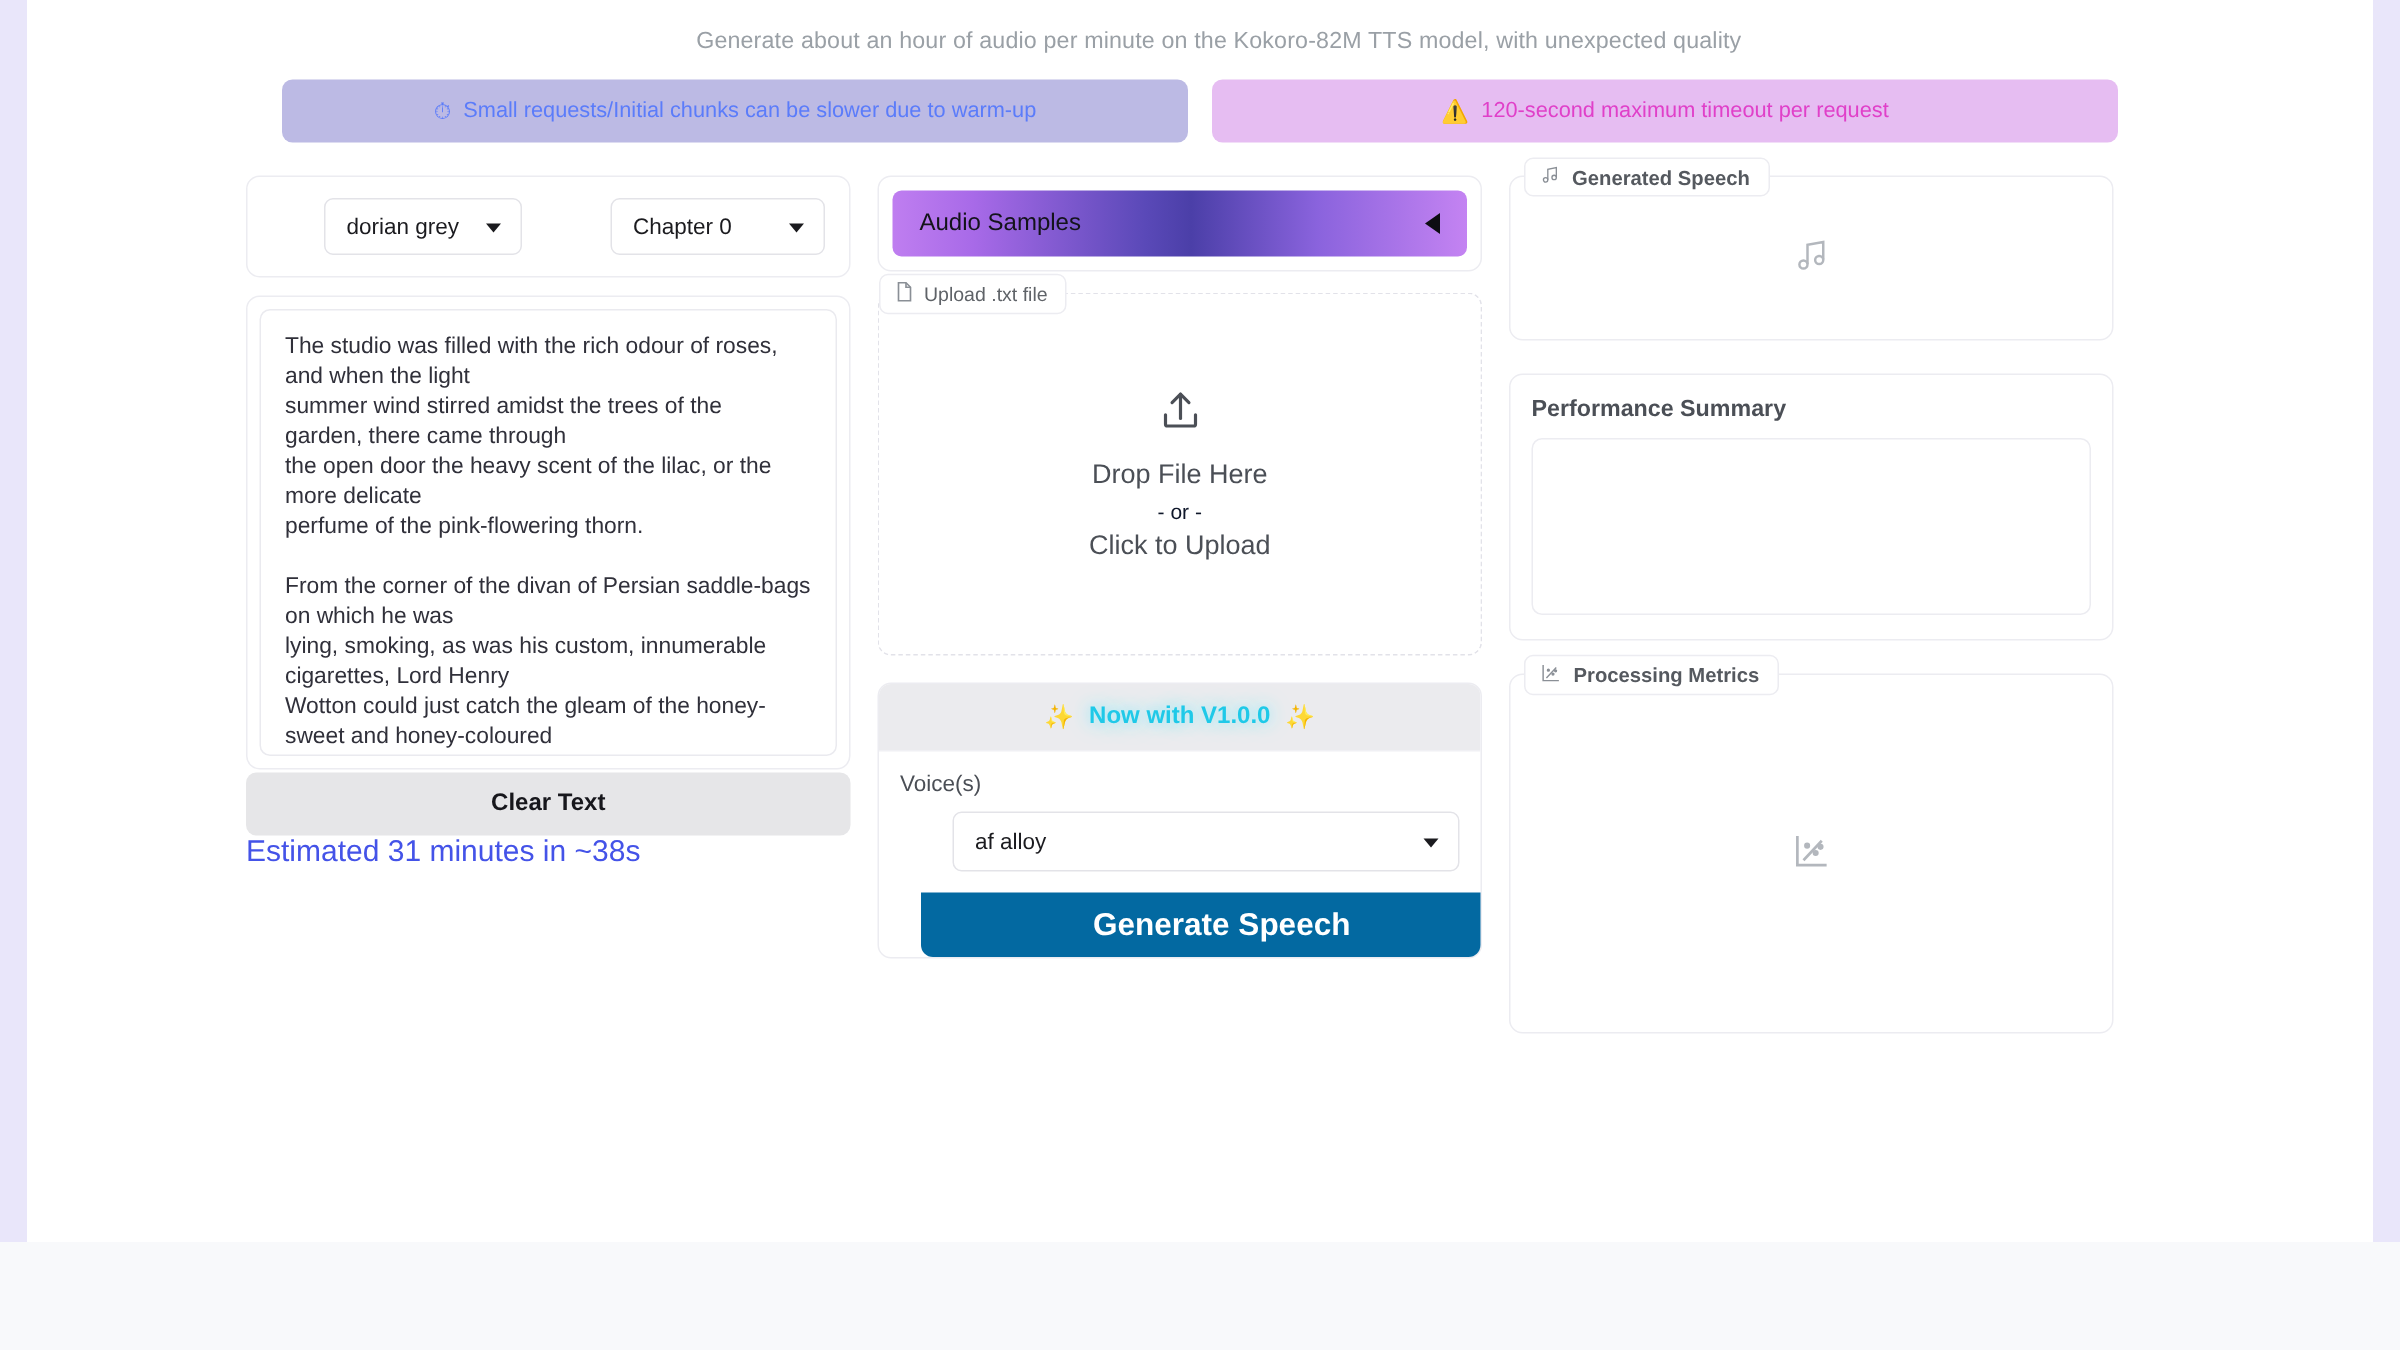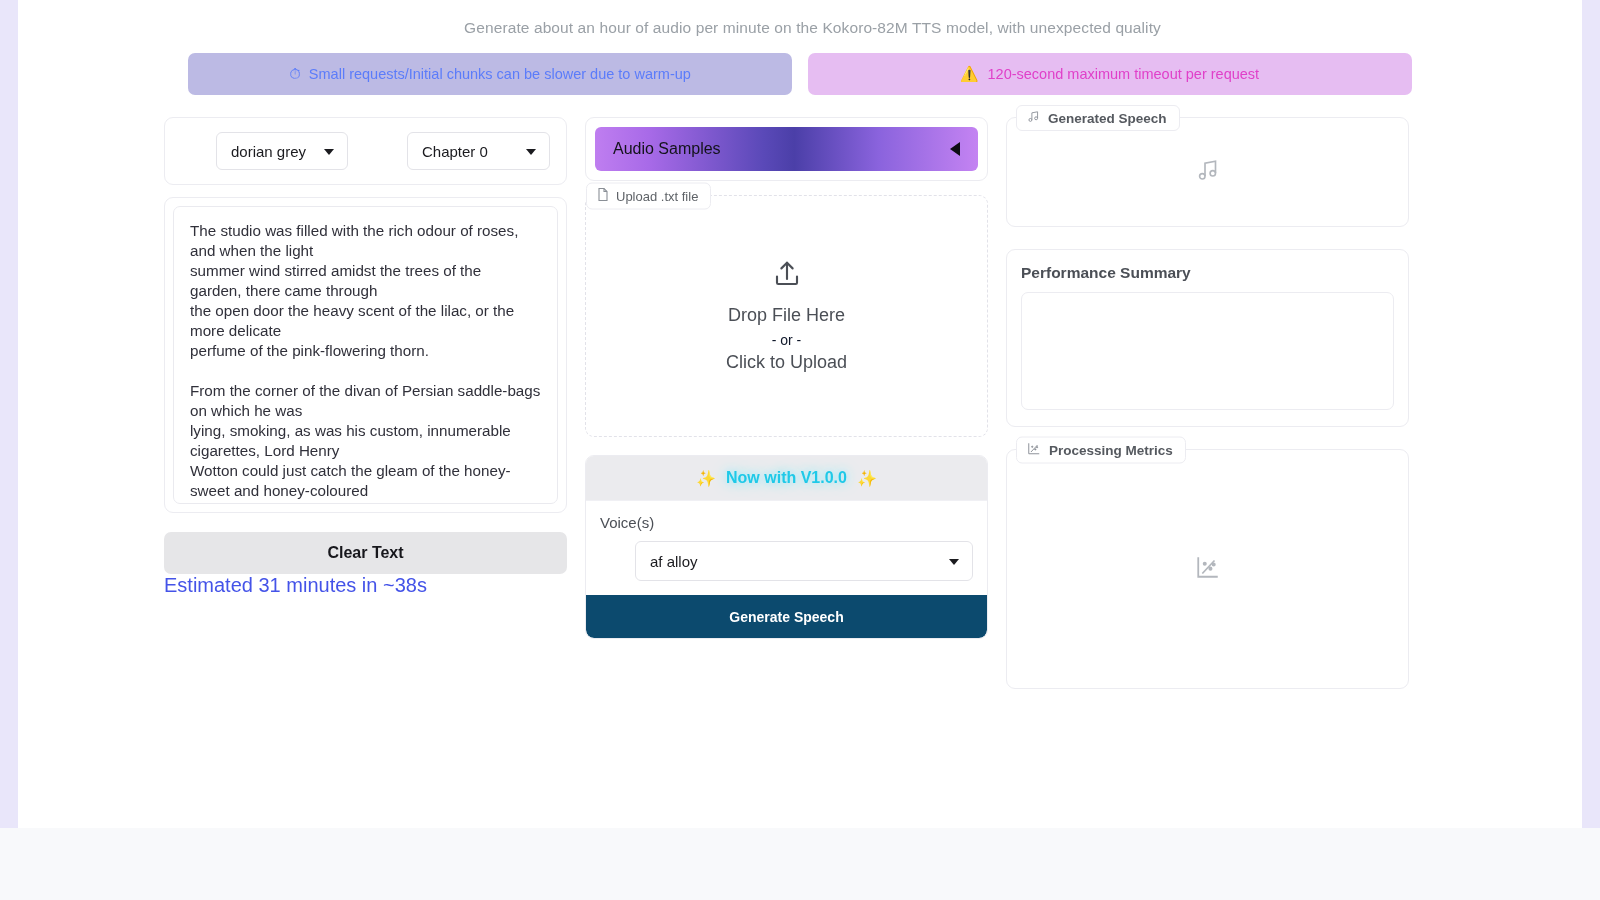--- a/index.html
+++ b/index.html
@@ -125,21 +125,21 @@
     overflow: hidden;
   }
   .text-inner p {
     margin: 0;
     font-size: 15.2px;
     line-height: 20px;
     color: #30303a;
     white-space: pre-wrap;
   }
   .clear-btn {
-    margin-top: 19px;
+    margin-top: 2px;
     width: 100%;
     height: 42px;
     background: #e6e6e8;
     border: none;
     border-radius: 7px;
     font-size: 16px;
     font-weight: bold;
     color: #17171c;
     cursor: pointer;
     font-family: "Liberation Sans", sans-serif;
@@ -286,28 +286,29 @@
     margin-left: -8px; margin-top: -8.5px;
     background: #fff;
     border: 1px solid #d6d6da;
     border-radius: 50%;
     box-shadow: 0 1px 2px rgba(0,0,0,.14);
     cursor: pointer;
   }
   .generate-btn {
     width: 100%;
     height: 43px;
-    background: #0c4a6e;
+    background: #0369a1;
     border: none;
     border-radius: 0 0 8px 8px;
     color: #fff;
-    font-size: 14px;
+    font-size: 21px;
     font-weight: bold;
     cursor: pointer;
     font-family: "Liberation Sans", sans-serif;
+    margin-left: 28px;
   }
 
   
   .panel { position: relative; margin-bottom: 22px; }
   .panel-tab {
     position: absolute;
     left: 9px; top: 0;
     transform: translateY(-50%);
     background: #fff;
     border: 1px solid #ececf1;

